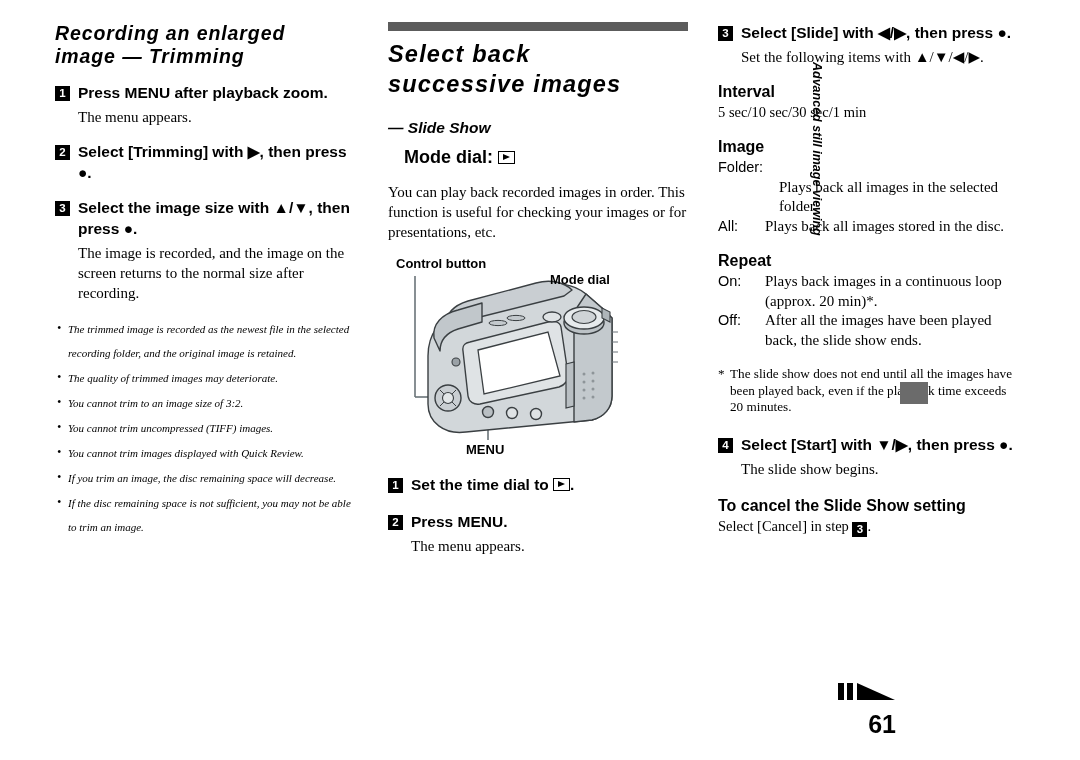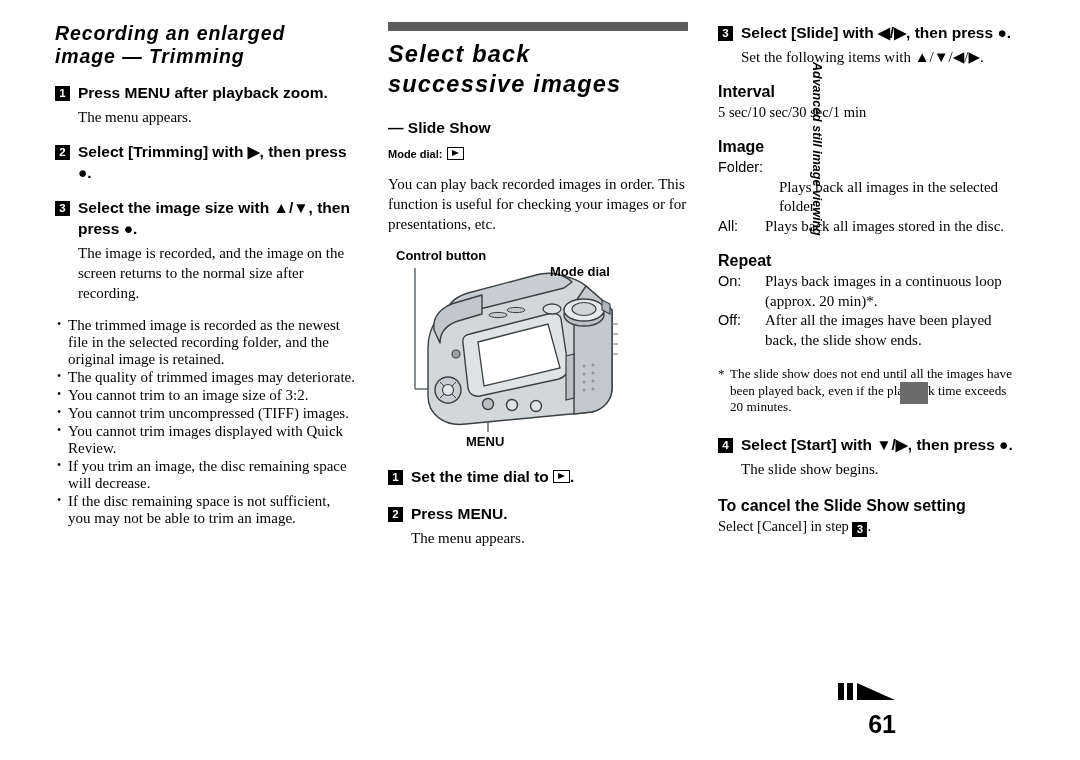--- a/index.html
+++ b/index.html
@@ -37,25 +37,26 @@
     font-family: "Liberation Sans", sans-serif;
     font-weight: bold; font-style: italic;
     font-size: 23.5px; line-height: 30px;
     letter-spacing: 1.2px;
     margin: 0 0 20px 0;
   }
   .sub-head {
     font-family: "Liberation Sans", sans-serif;
     font-weight: bold; font-size: 15.5px;
     margin: 0 0 10px 0;
+    font-style: italic;
   }
   .mode-dial-line {
     font-family: "Liberation Sans", sans-serif;
-    font-weight: bold; font-size: 11px;
-    margin: 0 0 14px 0;
+    font-weight: bold; font-size: 18px;
+    margin: 0 0 14px 16px;
     display: flex; align-items: center; gap: 5px;
   }
   .bold-head {
     font-family: "Liberation Sans", sans-serif;
     font-weight: bold; font-size: 16px;
     margin: 16px 0 2px 0;
   }
 
   
   .step {
@@ -89,23 +90,24 @@
     font-family: "Liberation Serif", serif;
     font-size: 15px; line-height: 20px;
     margin: 1px 0 14px 23px;
   }
   .step-note.tight { }
 
   
   .bullets { margin: 14px 0 0 0; padding: 0; list-style: none; }
   .bullets li {
     font-family: "Liberation Serif", serif;
-    font-size: 15px; line-height: 17px;
+    font-size: 11px; line-height: 24px;
     padding-left: 13px; position: relative;
     margin-bottom: 1px;
+    font-style: italic;
   }
   .bullets li::before {
     content: "•"; position: absolute; left: 2px; top: -1px;
     font-size: 12px;
   }
 
   
   .body-p {
     font-family: "Liberation Serif", serif;
     font-size: 15px; line-height: 20px;

